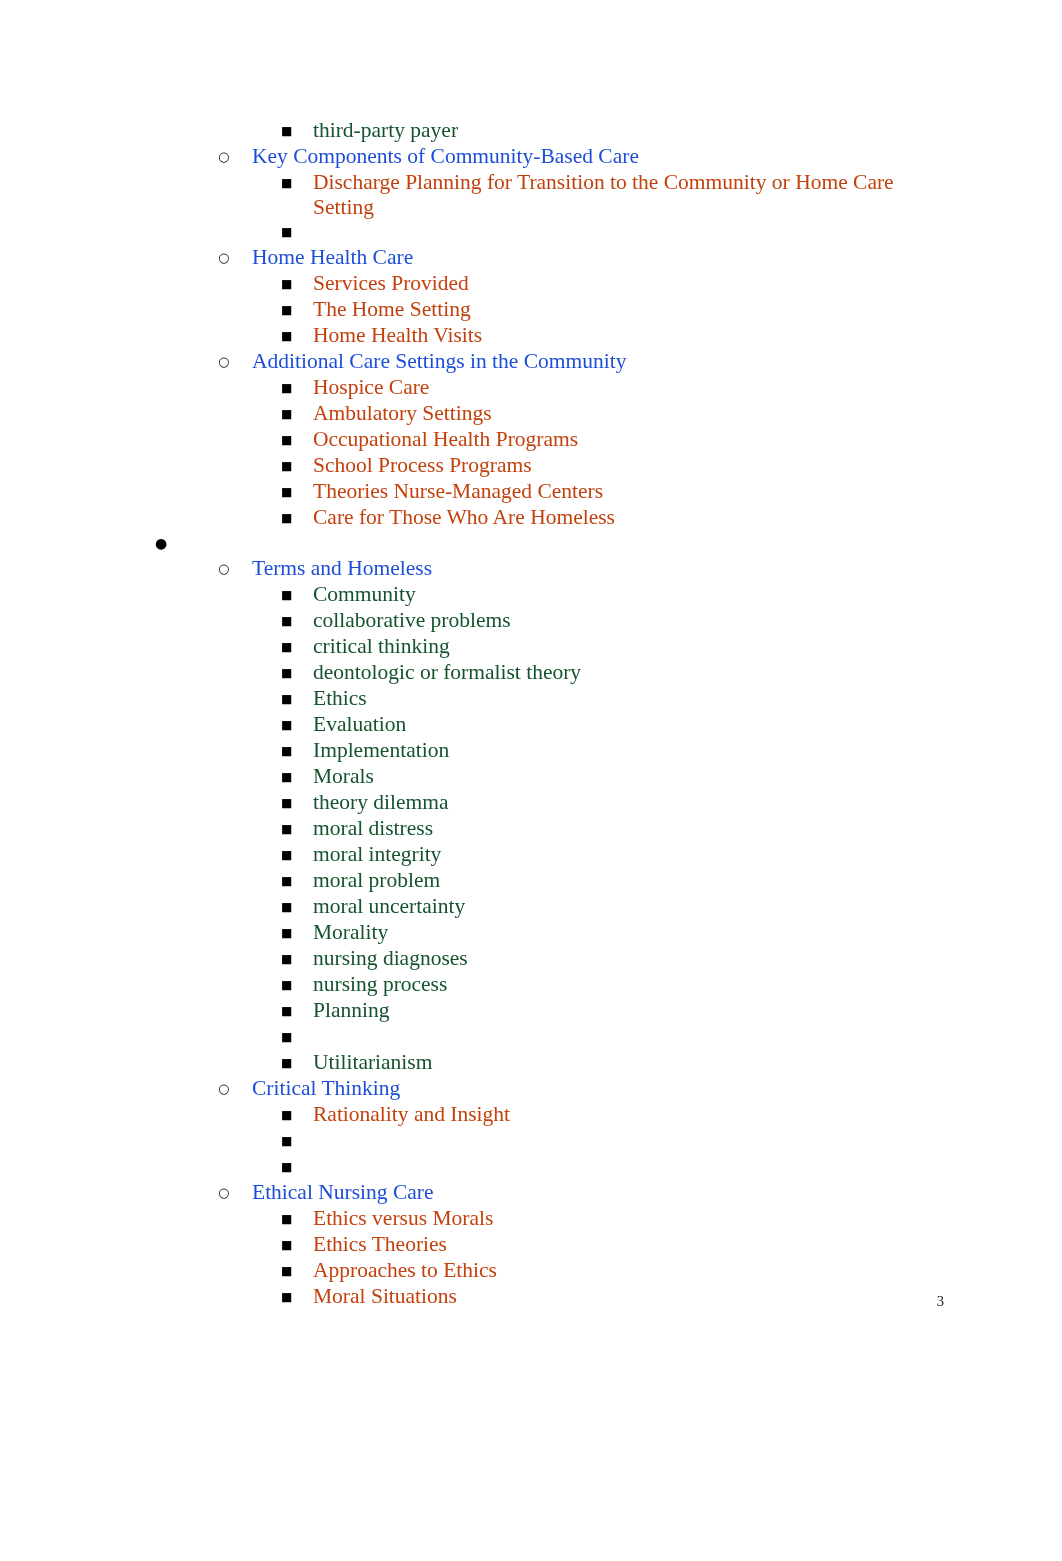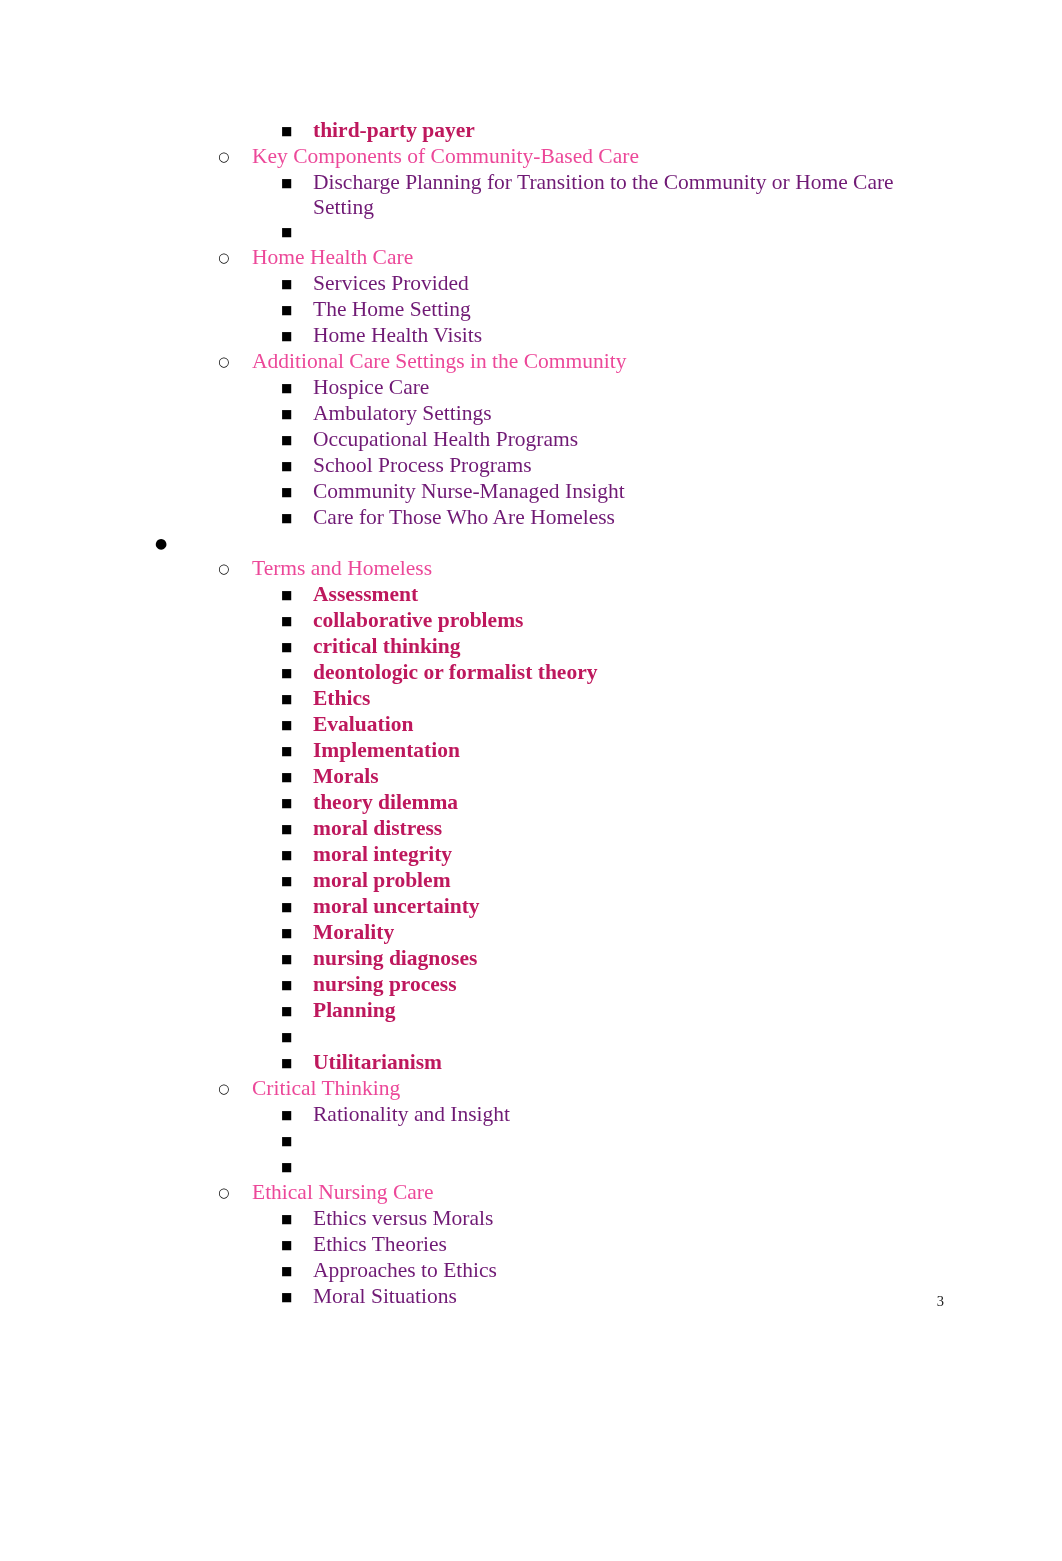--- a/index.html
+++ b/index.html
@@ -75,23 +75,23 @@
   
   .lvl3 { padding-left: 281px; }
   .lvl3 > .bullet {
     width: 32px;
     font-size: 12px;
     line-height: 26px;
   }
   .lvl3 > .label { max-width: 608px; }
 
   
-  .c-black  { color: #be185d; font-weight: bold; }
-  .c-purple { color: #ec4899; }
-  .c-blue   { color: #701a75; font-family: Liberation Serif, serif; }
+  .c-black  { color: #14532d; }
+  .c-purple { color: #1d4ed8; }
+  .c-blue   { color: #c2410c; font-family: Liberation Serif, serif; }
 
   
   .page-number {
     position: absolute;
     left: 0;
     top: 1293px;
     width: 944px;
     text-align: right;
     font-size: 14.5px;
     line-height: 17px;
@@ -151,36 +151,36 @@
       <div class="row lvl3">
         <span class="bullet">■</span>
         <span class="label c-blue">Occupational Health Programs</span>
       </div>
       <div class="row lvl3">
         <span class="bullet">■</span>
         <span class="label c-blue">School Process Programs</span>
       </div>
       <div class="row lvl3">
         <span class="bullet">■</span>
-        <span class="label c-blue">Community Nurse-Managed Insight</span>
+        <span class="label c-blue">Theories Nurse-Managed Centers</span>
       </div>
       <div class="row lvl3">
         <span class="bullet">■</span>
         <span class="label c-blue">Care for Those Who Are Homeless</span>
       </div>
       <div class="row lvl1">
         <span class="bullet">●</span>
       </div>
       <div class="row lvl2">
         <span class="bullet">○</span>
         <span class="label c-purple">Terms and Homeless</span>
       </div>
       <div class="row lvl3">
         <span class="bullet">■</span>
-        <span class="label c-black">Assessment</span>
+        <span class="label c-black">Community</span>
       </div>
       <div class="row lvl3">
         <span class="bullet">■</span>
         <span class="label c-black">collaborative problems</span>
       </div>
       <div class="row lvl3">
         <span class="bullet">■</span>
         <span class="label c-black">critical thinking</span>
       </div>
       <div class="row lvl3">

